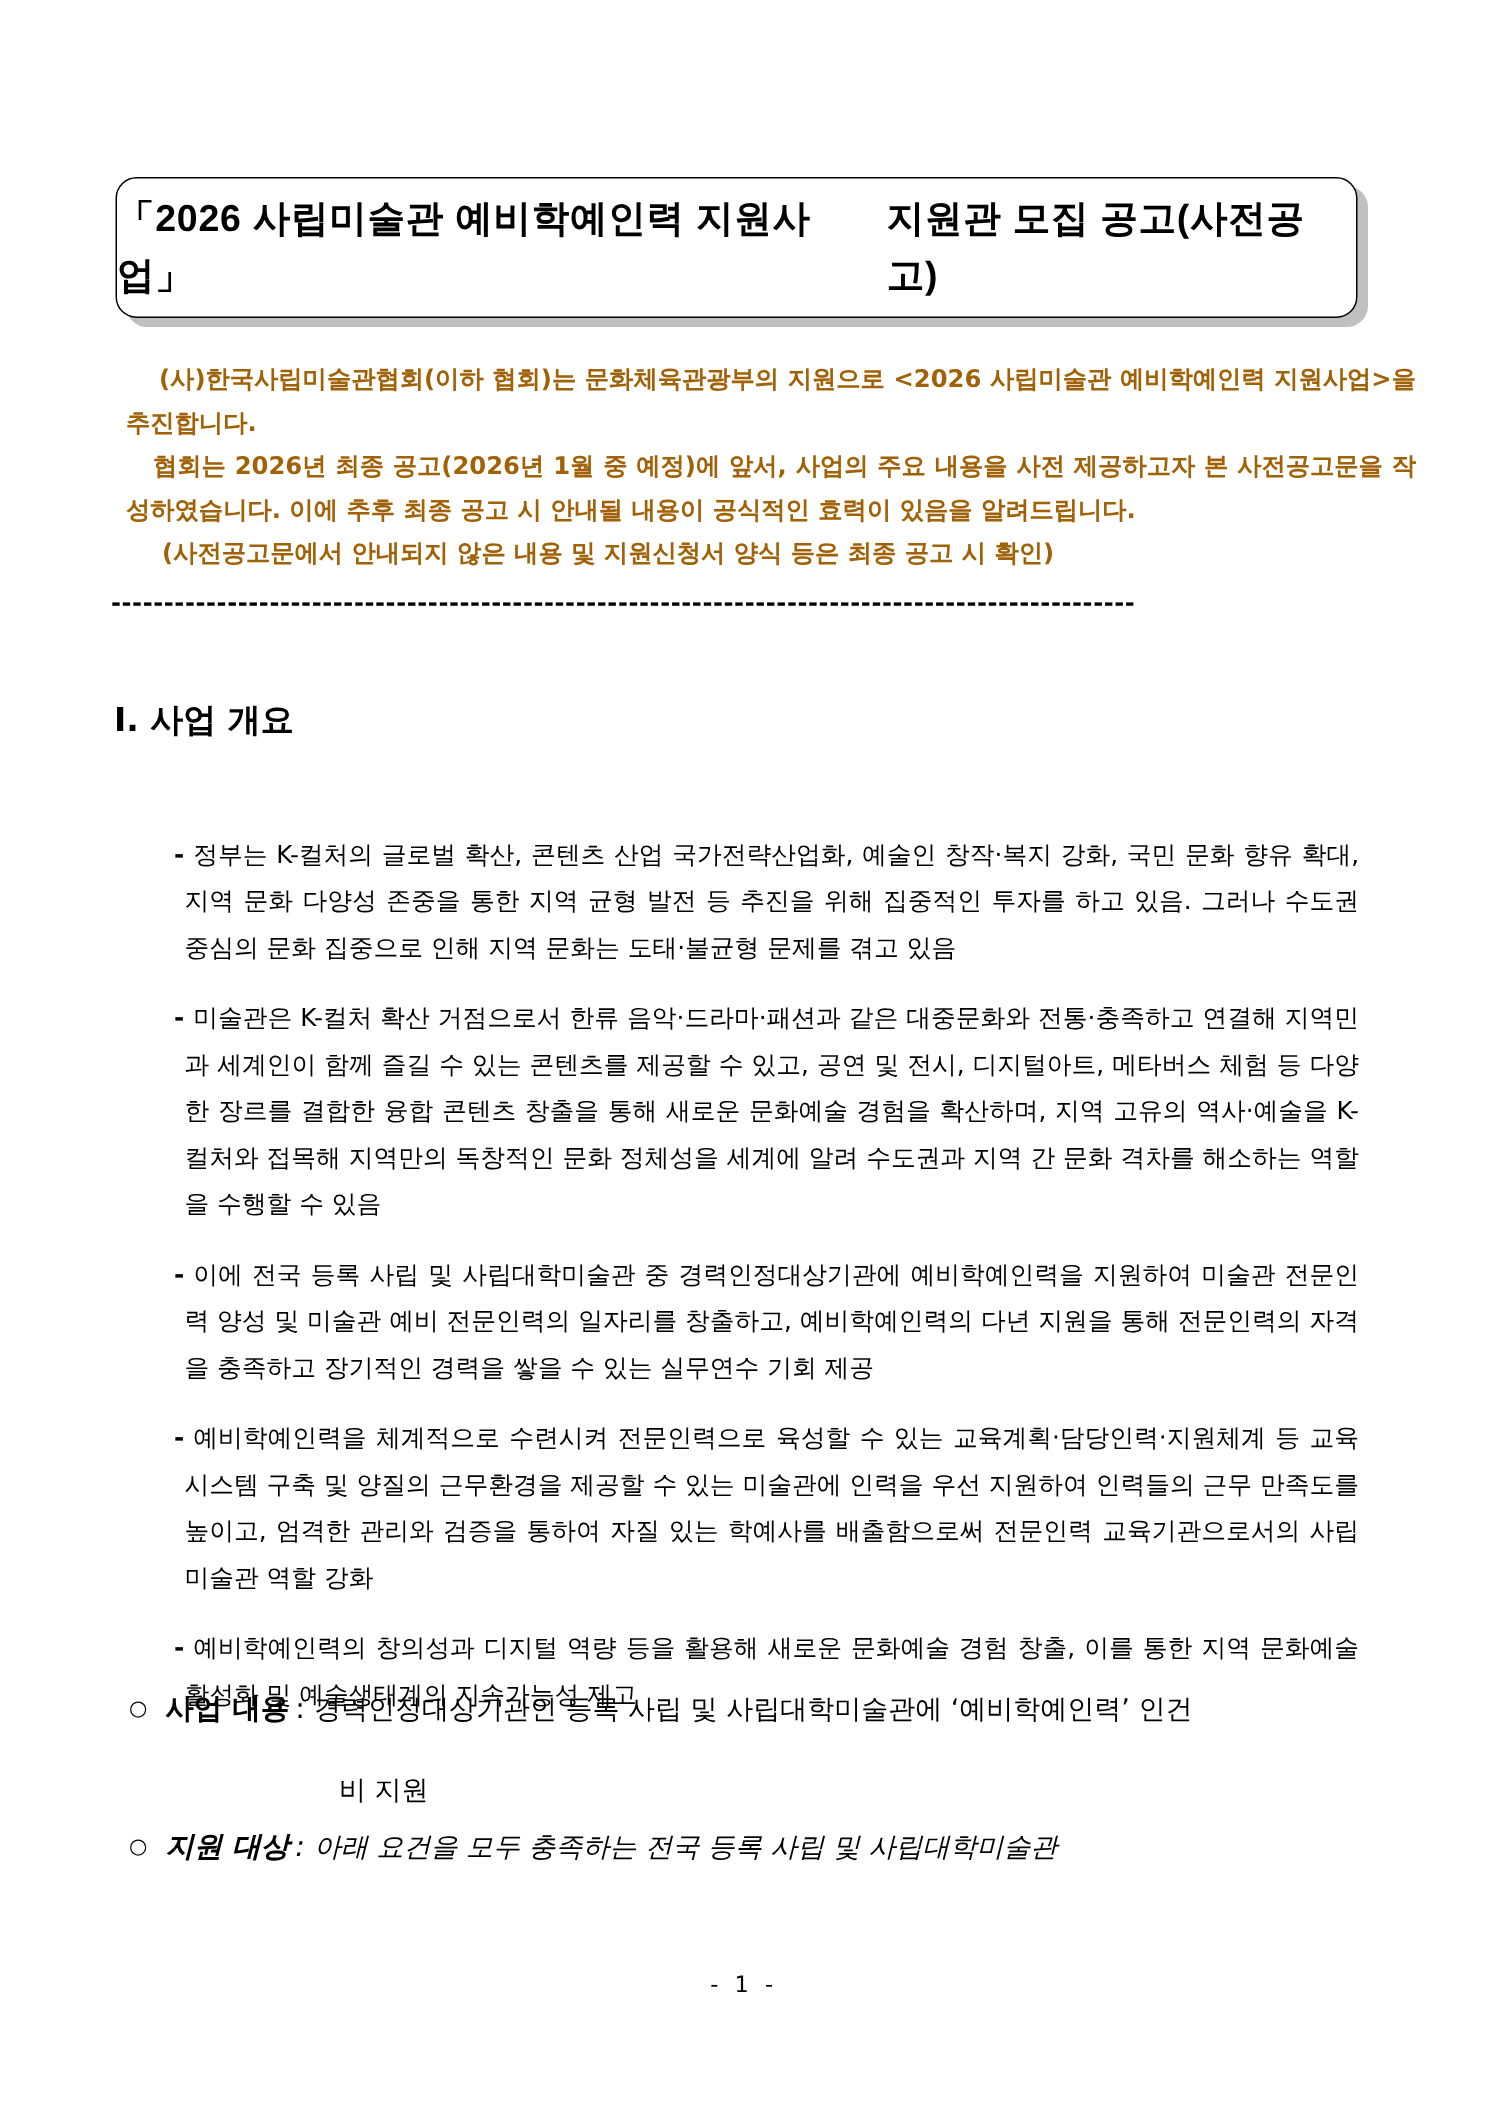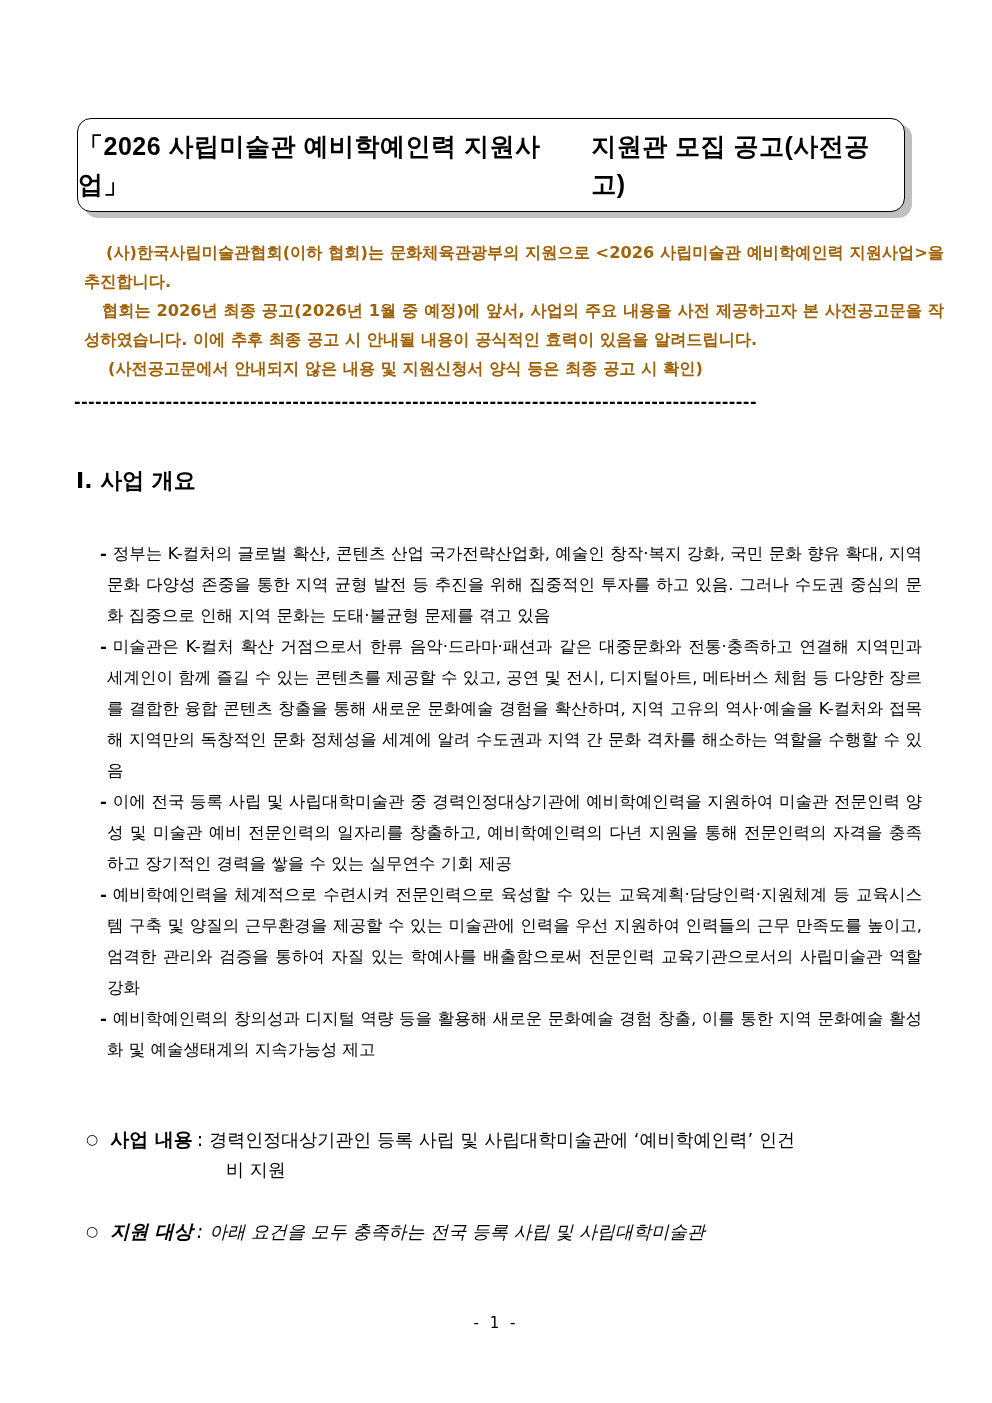--- a/index.html
+++ b/index.html
@@ -23,29 +23,29 @@
 
   .dash-rule { position: absolute; left: 74px; top: 392px; width: 840px; overflow: hidden;
                white-space: nowrap; font-size: 16px; line-height: 20px; font-weight: bold;
                letter-spacing: 0.4px; }
 
   .section-title { position: absolute; left: 76px; top: 465px; font-size: 22px; font-weight: bold; line-height: 32px; }
   .sub-title { position: absolute; left: 86px; top: 503px; font-size: 19px; font-weight: bold; line-height: 30px; }
   .sub-title .circle { font-weight: normal; font-size: 14px; margin-right: 10px; vertical-align: 2px; }
 
   .bullets { position: absolute; left: 100px; top: 538px; width: 822px; font-size: 16.5px; line-height: 31px; }
-  .bullet { margin: 0; text-align: justify; padding-left: 7px; text-indent: -7px; }
+  .bullet { margin: 16px; text-align: justify; padding-left: 7px; text-indent: -7px; }
   .bullet .dash { font-weight: bold; margin-right: 6px; }
 
   .item-row { position: absolute; left: 86px; font-size: 19px; line-height: 30px; width: 840px; }
   .item-row .circle { font-size: 14px; margin-right: 12px; vertical-align: 2px; }
   .item-row .label { font-weight: bold; }
   .item-row .colon { margin: 0 6px 0 4px; }
   .item-row .value { font-size: 18px; }
-  .item-row .cont { padding-left: 140px; font-size: 18px; }
+  .item-row .cont { padding-left: 140px; font-size: 18px; margin-top: 24px; }
 
   .page-number { position: absolute; left: 0; width: 992px; top: 1314px; text-align: center;
                  font-size: 15px; letter-spacing: 3px; }
 </style>
 </head>
 <body>
 
 <div class="page">
 
   <div class="title-box">

